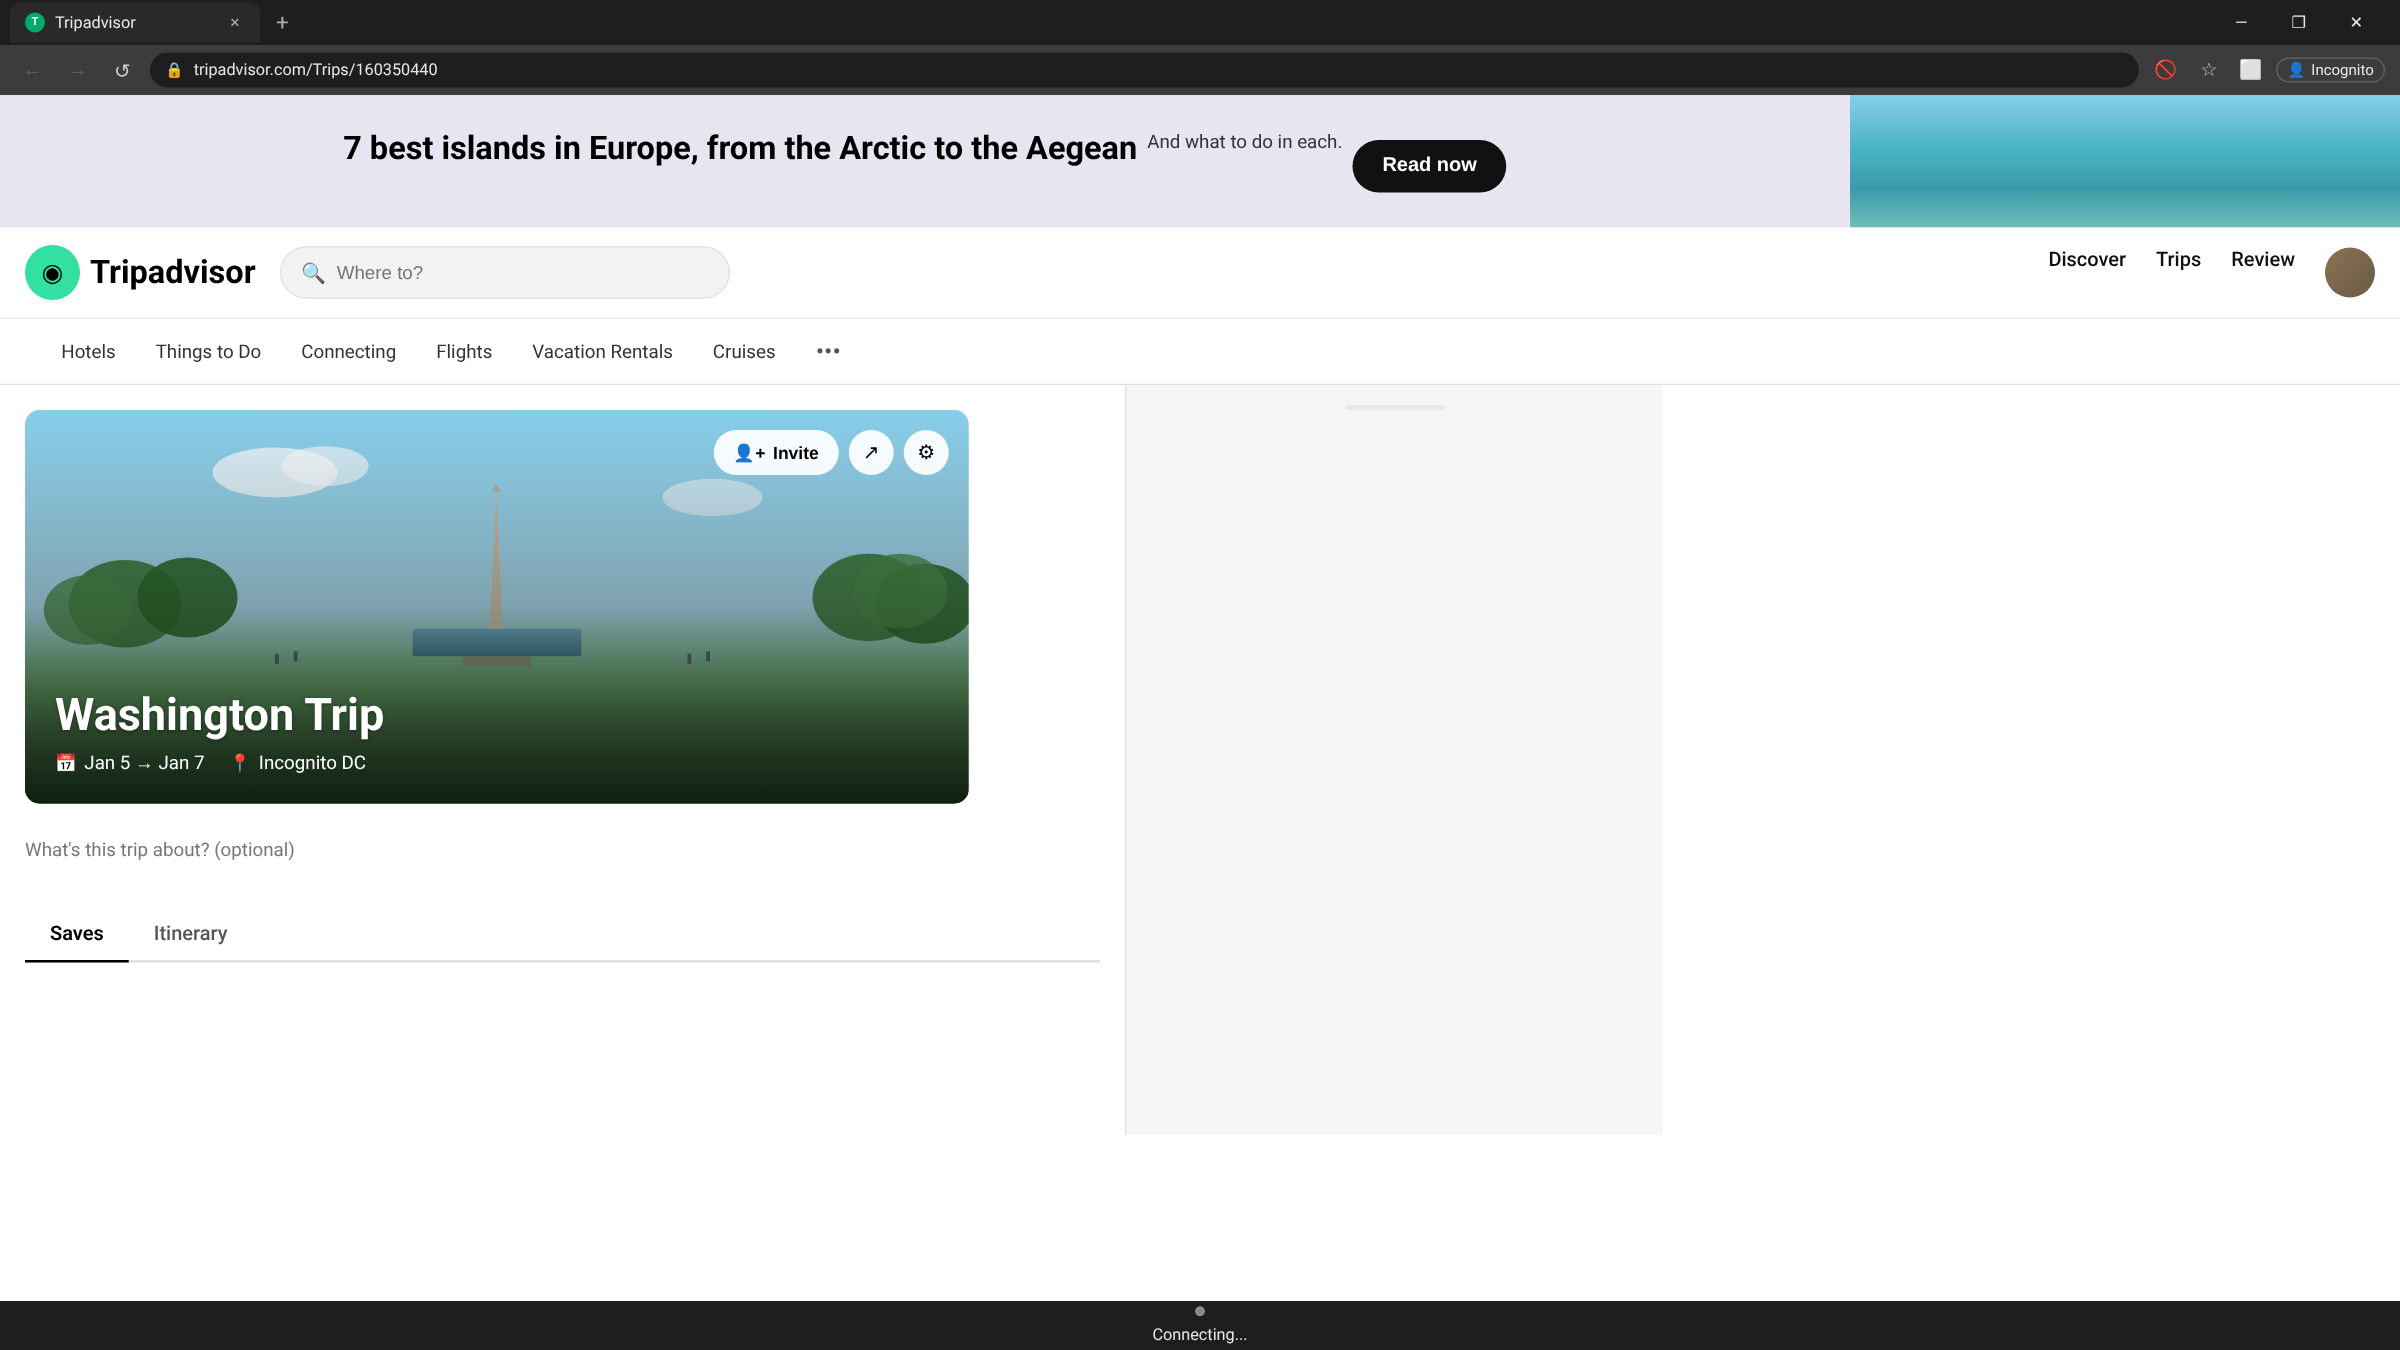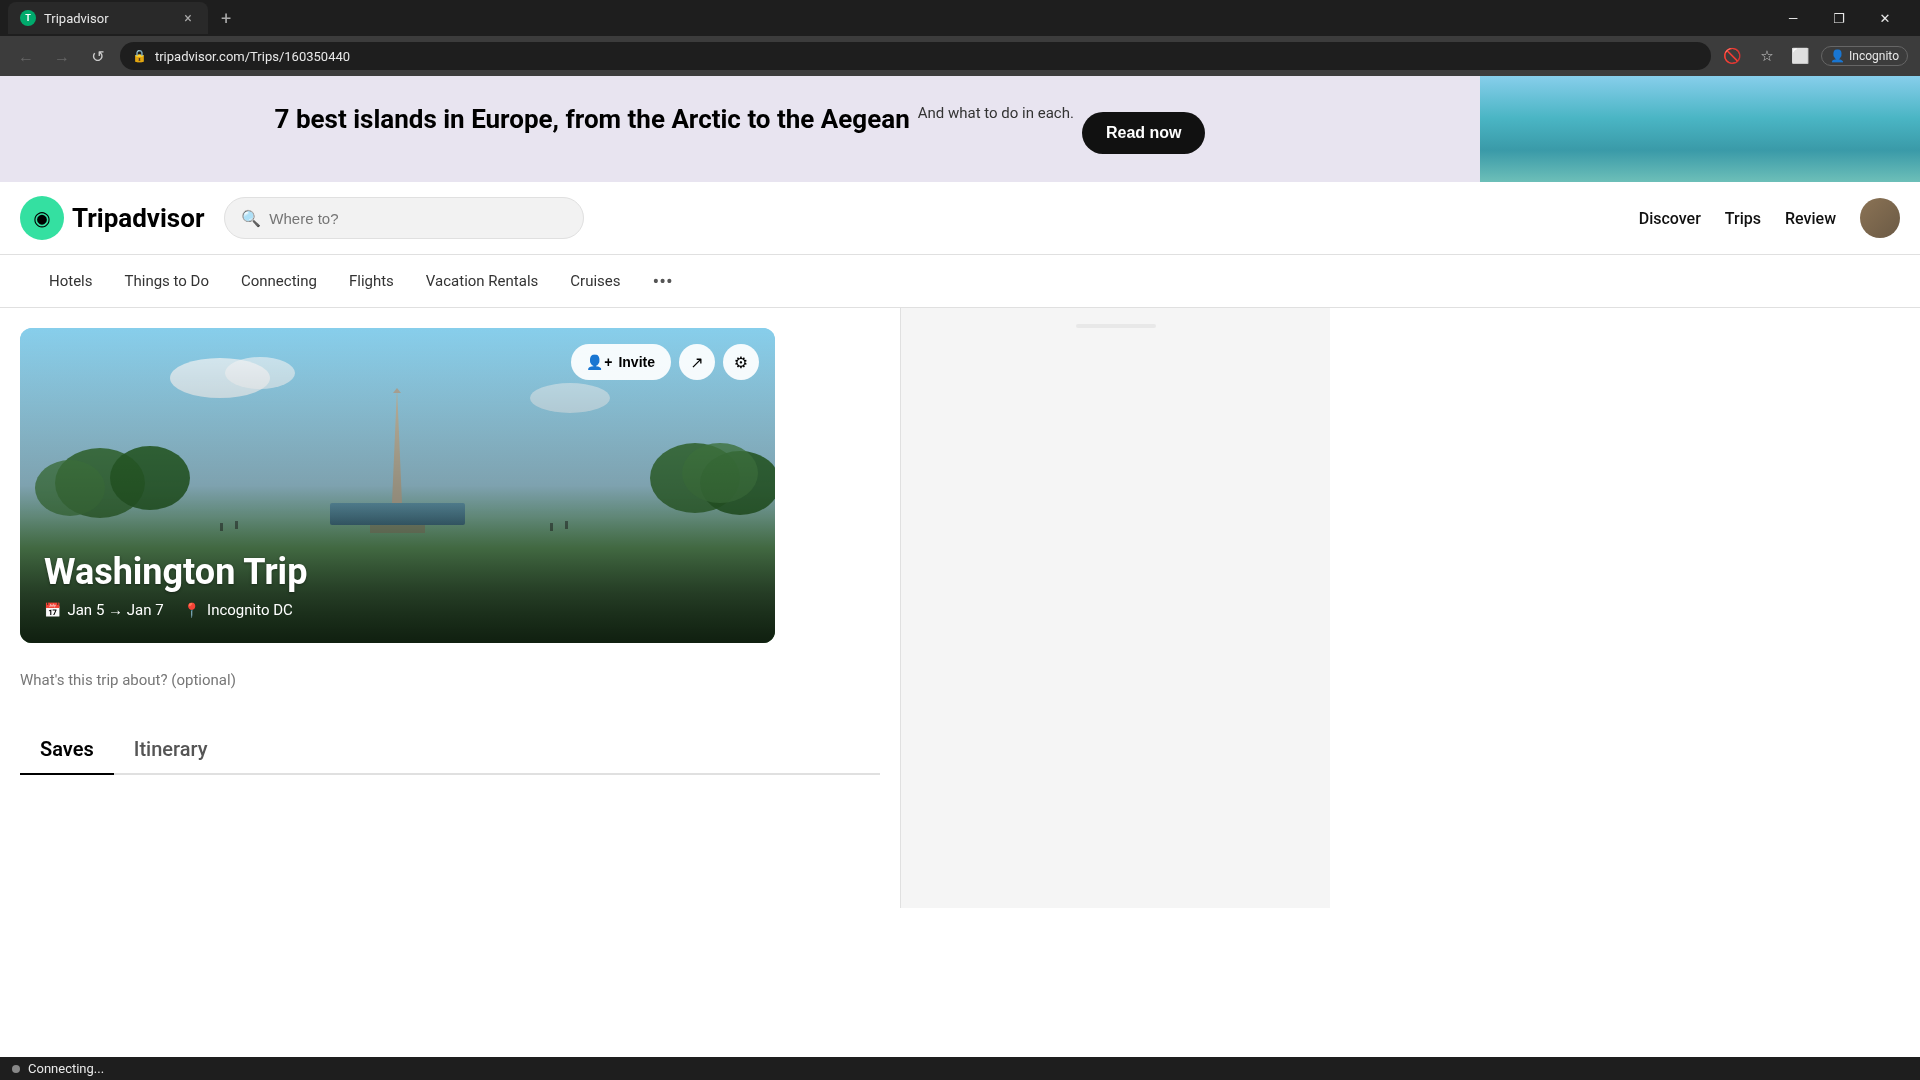--- a/index.html
+++ b/index.html
@@ -223,21 +223,21 @@
       background: transparent;
       font-size: 15px;
       outline: none;
       flex: 1;
       color: #333;
     }
     .search-icon { color: #666; font-size: 16px; }
     .header-nav {
       margin-left: auto;
       display: flex;
-      align-items: center;
+      align-items: flex-start;
       gap: 24px;
     }
     .header-nav a {
       text-decoration: none;
       color: #111;
       font-size: 16px;
       font-weight: 500;
     }
     .user-avatar {
       width: 40px; height: 40px;
@@ -373,21 +373,21 @@
     }
 
     
     .trip-tabs {
       display: flex;
       border-bottom: 2px solid #e0e0e0;
       margin-top: 8px;
     }
     .trip-tab {
       padding: 12px 20px;
-      font-size: 20px;
+      font-size: 16px;
       font-weight: 500;
       color: #555;
       cursor: pointer;
       border-bottom: 2px solid transparent;
       margin-bottom: -2px;
     }
     .trip-tab.active {
       color: #000;
       border-bottom: 2px solid #000;
       font-weight: 600;
@@ -408,20 +408,21 @@
       font-size: 13px;
       padding: 4px 12px;
       display: flex;
       align-items: center;
       gap: 8px;
       position: fixed;
       bottom: 0;
       left: 0;
       right: 0;
       z-index: 100;
+      flex-direction: column;
     }
     .status-dot {
       width: 8px; height: 8px;
       background: #888;
       border-radius: 50%;
     }
 
     .tab-bar-right-area {
       display: flex;
       flex: 1;

